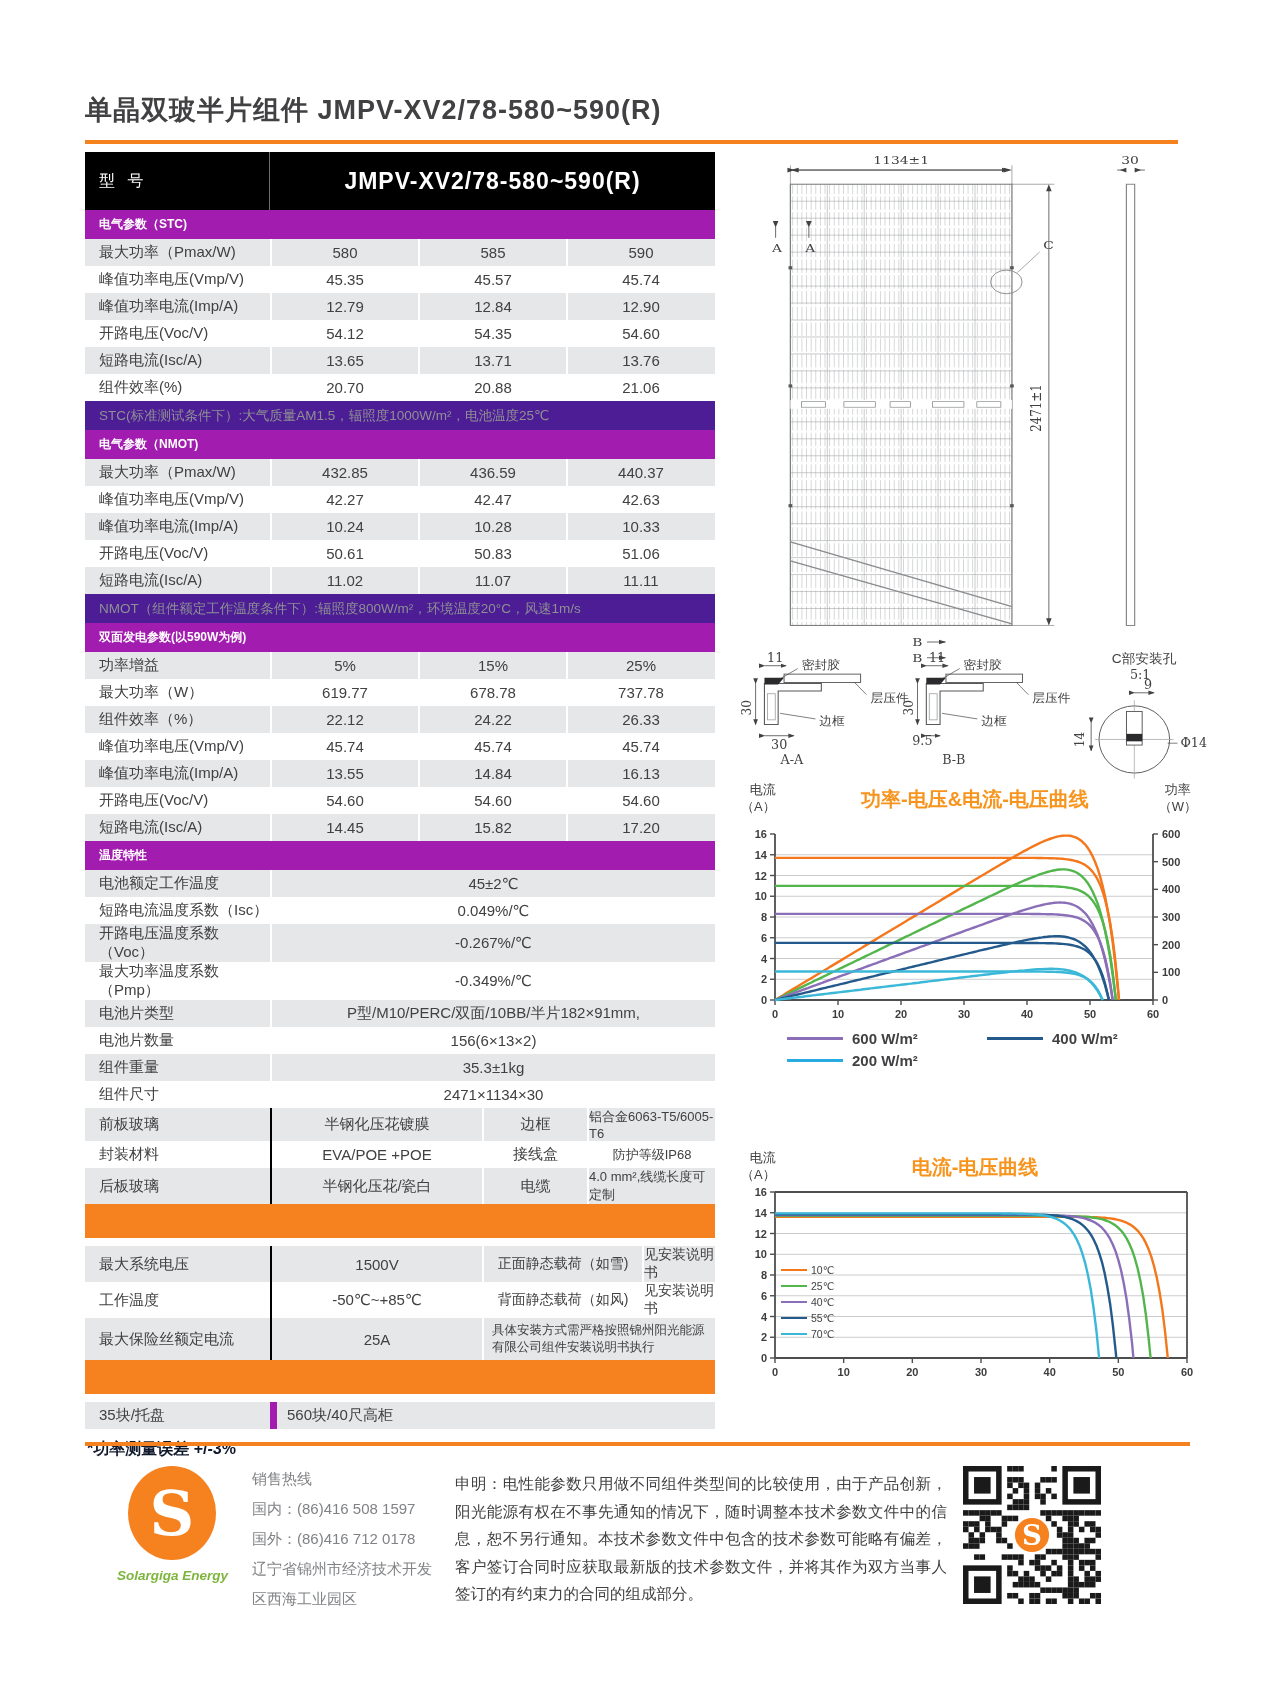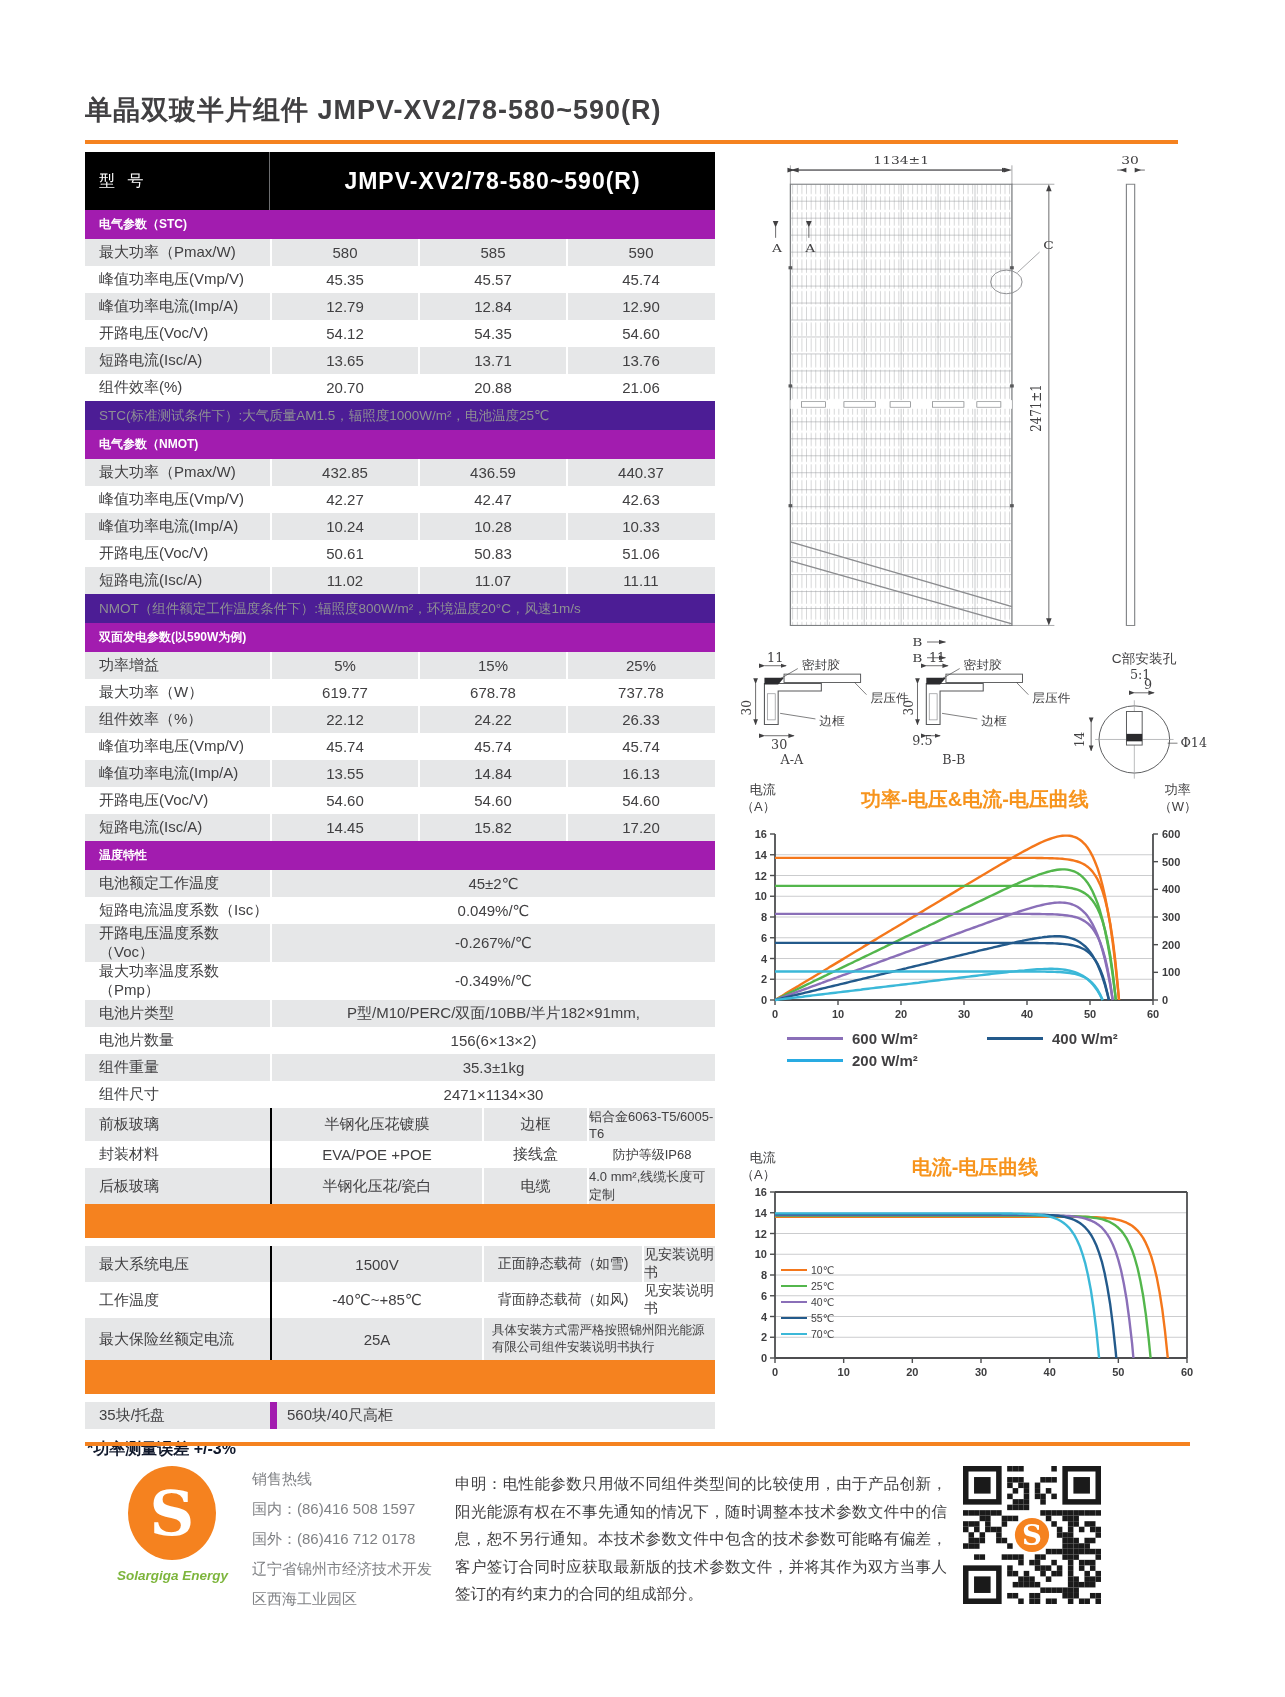--- a/index.html
+++ b/index.html
@@ -239,21 +239,21 @@
         </div>
         <div class="bar-empty"></div>
         <div class="trow g">
           <div class="c-lab">最大系统电压</div>
           <div class="c-v1">1500V</div>
           <div class="c-l2o">正面静态载荷（如雪)</div>
           <div class="c-v2" style="font-size: 14px;">见安装说明书</div>
         </div>
         <div class="trow w">
           <div class="c-lab">工作温度</div>
-          <div class="c-v1">-40℃~+85℃</div>
+          <div class="c-v1">-50℃~+85℃</div>
           <div class="c-l2o">背面静态载荷（如风)</div>
           <div class="c-v2" style="font-size: 14px;">见安装说明书</div>
         </div>
         <div class="trow g" style="min-height: 42px;">
           <div class="c-lab">最大保险丝额定电流</div>
           <div class="c-v1">25A</div>
           <div class="c-wide">具体安装方式需严格按照锦州阳光能源有限公司组件安装说明书执行</div>
         </div>
         <div class="bar-empty"></div>
         <div class="trow g">

